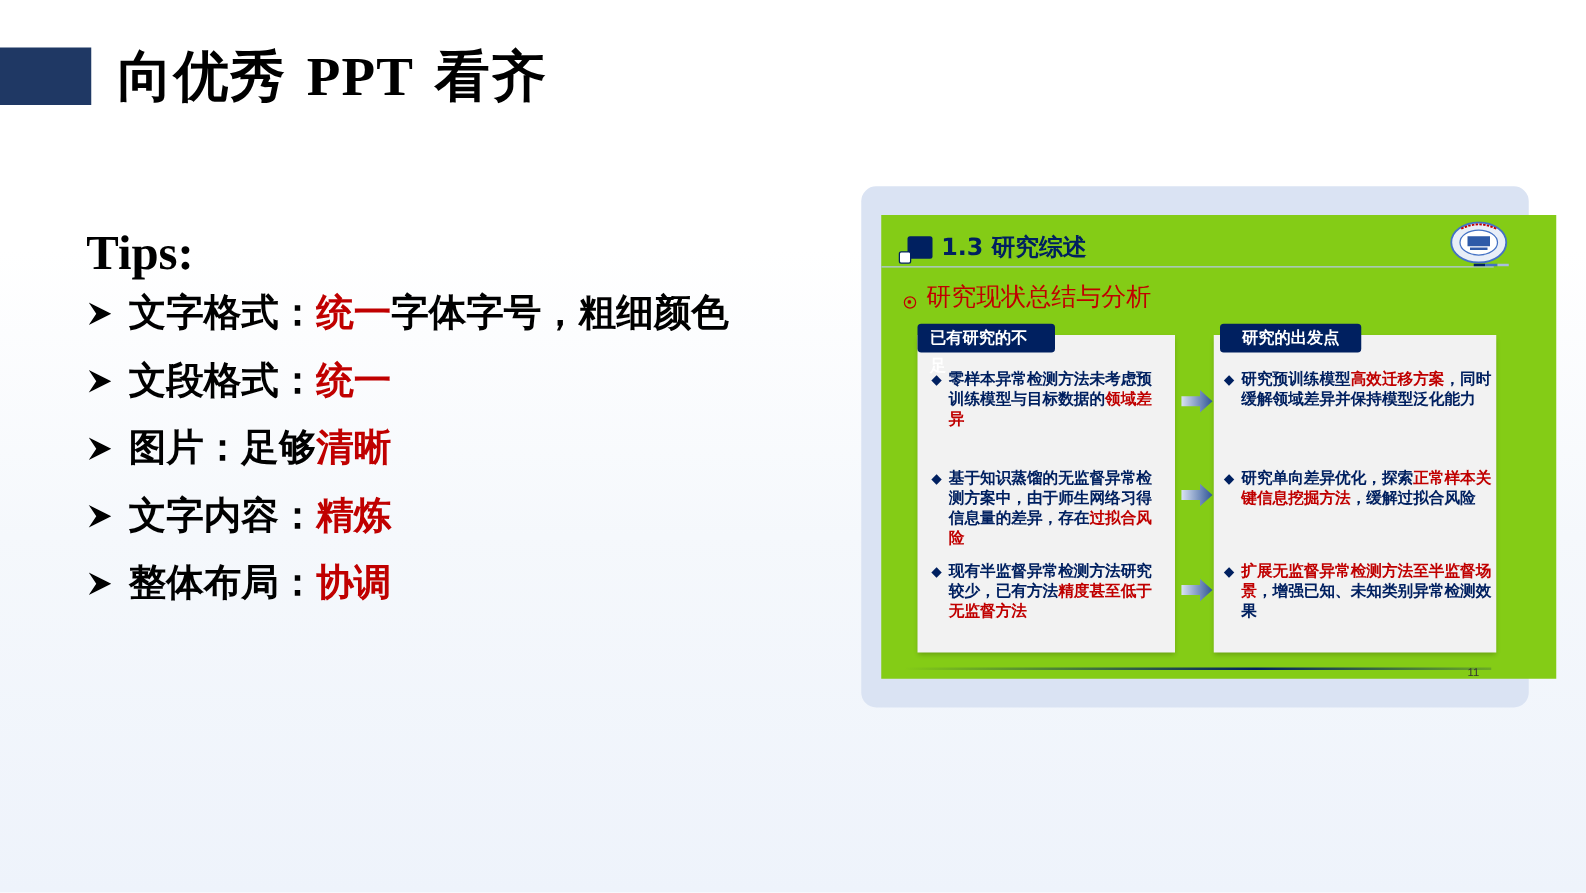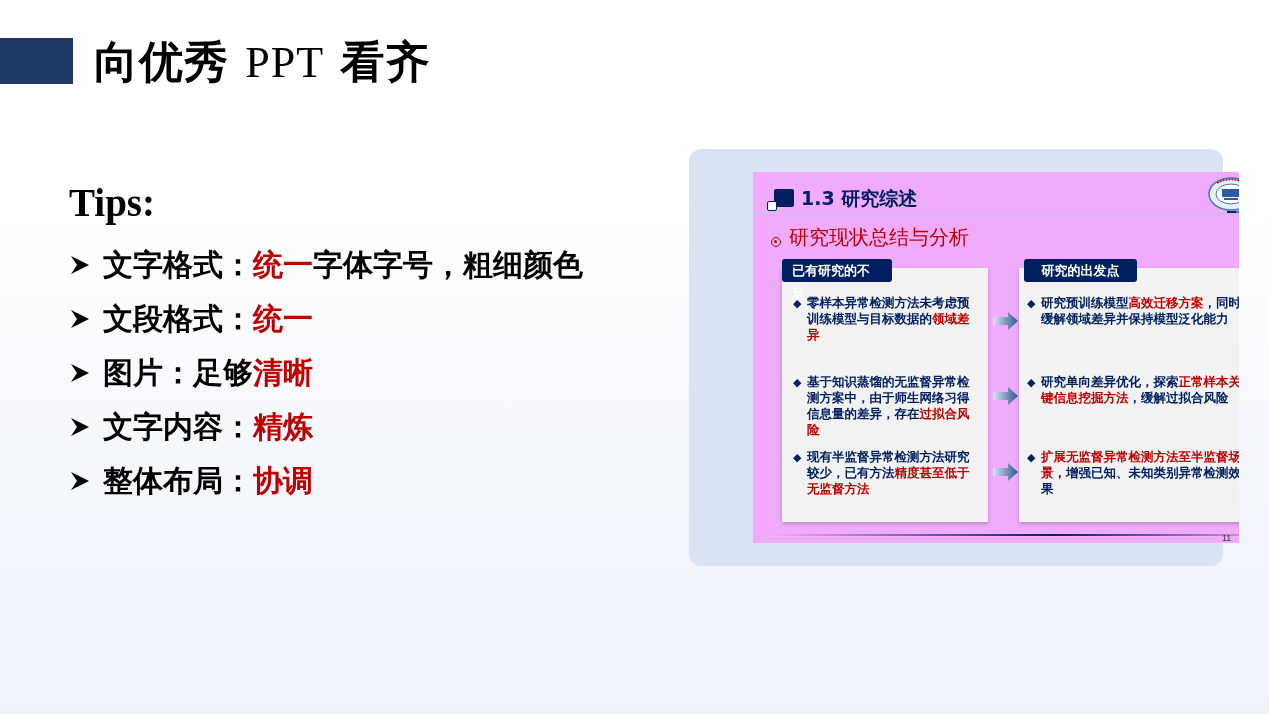--- a/index.html
+++ b/index.html
@@ -12,43 +12,43 @@
   }
   .title-bar {
     position: absolute; left: 0; top: 38px; width: 73px; height: 46px;
     background: #1f3864;
   }
   .slide-title {
     position: absolute; left: 94px; top: 34px;
     font-size: 44px; font-weight: bold; line-height: 56px; letter-spacing: 1px;
     color: #000;
   }
-  .slide-title .latin { font-family: "Liberation Serif", serif; font-weight: normal; }
+  .slide-title .latin { font-family: "Liberation Serif", serif; font-weight: bold; }
   .tips-heading {
     position: absolute; left: 69px; top: 183px;
     font-family: "Liberation Serif", serif; font-weight: bold; font-size: 39px; line-height: 40px;
   }
-  .tips-list { position: absolute; left: 69px; top: 238px; list-style: none; }
+  .tips-list { position: absolute; left: 69px; top: 224px; list-style: none; }
   .tips-list li {
     height: 54px; display: flex; align-items: center;
     font-size: 30px; font-weight: bold; line-height: 54px; white-space: nowrap;
   }
   .tips-list .arrow {
     width: 22px; height: 22px; margin-right: 12px; display: inline-block;
   }
   .red { color: #c00000; }
 
   
   .thumb-frame {
     position: absolute; left: 689px; top: 149px; width: 534px; height: 417px;
     background: #dae3f3; border-radius: 12px;
   }
   .thumb-slide {
-    position: absolute; left: 16px; top: 23px; width: 486px; height: 371px;
-    background: #f0abfc; overflow: hidden; margin-left: 48px;
+    position: absolute; left: 16px; top: 23px; width: 540px; height: 371px;
+    background: #84cc16; overflow: hidden;
   }
   .ts-header-sq {
     position: absolute; left: 21px; top: 17px; width: 20px; height: 18px;
     background: #002060; border-radius: 2px;
   }
   .ts-header-sq2 {
     position: absolute; left: 14px; top: 29px; width: 10px; height: 10px;
     border: 1.5px solid #002060; background: #fff; border-radius: 2px;
   }
   .ts-title {

